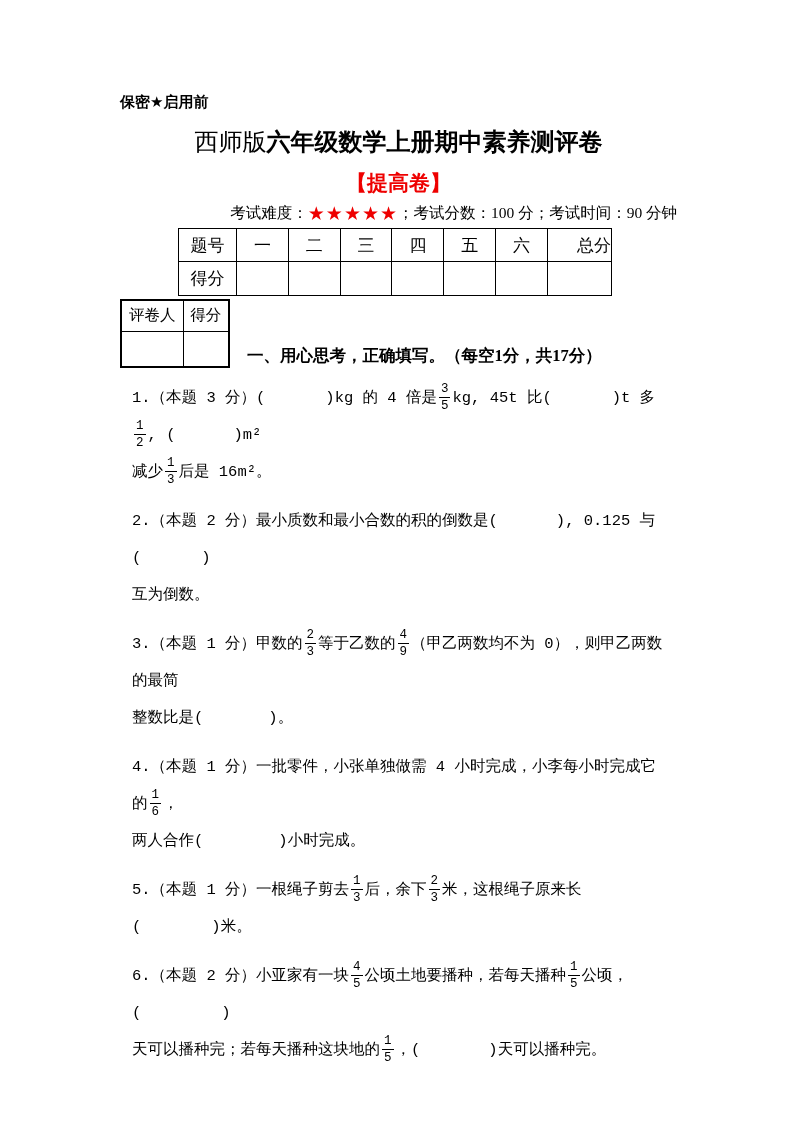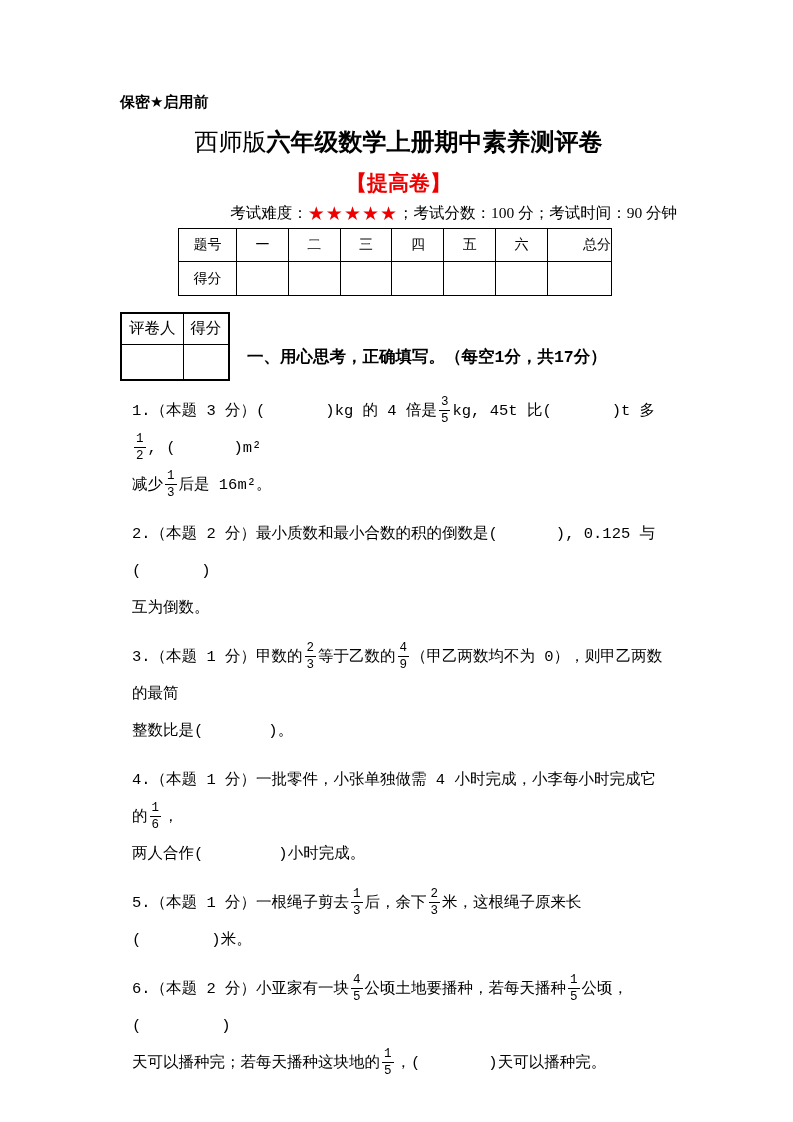--- a/index.html
+++ b/index.html
@@ -43,40 +43,40 @@
     vertical-align: -2px;
     font-family: "DejaVu Sans", sans-serif;
   }
   table { border-collapse: collapse; }
   .score-table {
     margin: 3px 0 0 58px; width: 434px;
     table-layout: fixed;
   }
   .score-table td {
     border: 1px solid #000; text-align: center;
-    font-size: 14px; padding: 0;
+    font-size: 17px; padding: 0;
   }
   .score-table tr.head td { height: 33px; }
   .score-table tr.body td { height: 34px; }
   .notes { margin-top: 5px; line-height: 32px; }
   .notes p { margin: 0; text-align: justify; }
   .notes .hl { color: var(--red); font-weight: 700; }
-  .grader-row { margin-top: 16px; display: flex; align-items: center; }
+  .grader-row { margin-top: 3px; display: flex; align-items: flex-end; }
   .grader-table { width: 110px; border: 2px solid #000; }
   .grader-table td {
     border: 1px solid #000; text-align: center;
     font-size: 15.5px; padding: 0;
   }
   .grader-table col.c1 { width: 62px; }
   .grader-table col.c2 { width: 46px; }
   .grader-table tr.head td { height: 31px; }
   .grader-table tr.body td { height: 36px; }
   .section-heading {
     margin: 22px 0 0 17px;
-    font-family: Liberation Mono, monospace;
+    font-family: Liberation Serif, serif;
     font-weight: 700; font-size: 16.5px; line-height: 24px;
   }
   .questions { margin-top: 6px; }
   .questions p.q { margin: 12px; line-height: 37px; font-size: 15.5px; font-family: Liberation Mono, monospace; }
   .frac {
     display: inline-block; vertical-align: middle;
     text-align: center; line-height: 1; margin: 0 2px;
   }
   .frac .num { display: block; font-size: 12.5px; line-height: 14px; padding: 0 2px 1px; }
   .frac .den { display: block; font-size: 12.5px; line-height: 15px; border-top: 1px solid #000; padding: 1px 2px 0; }

